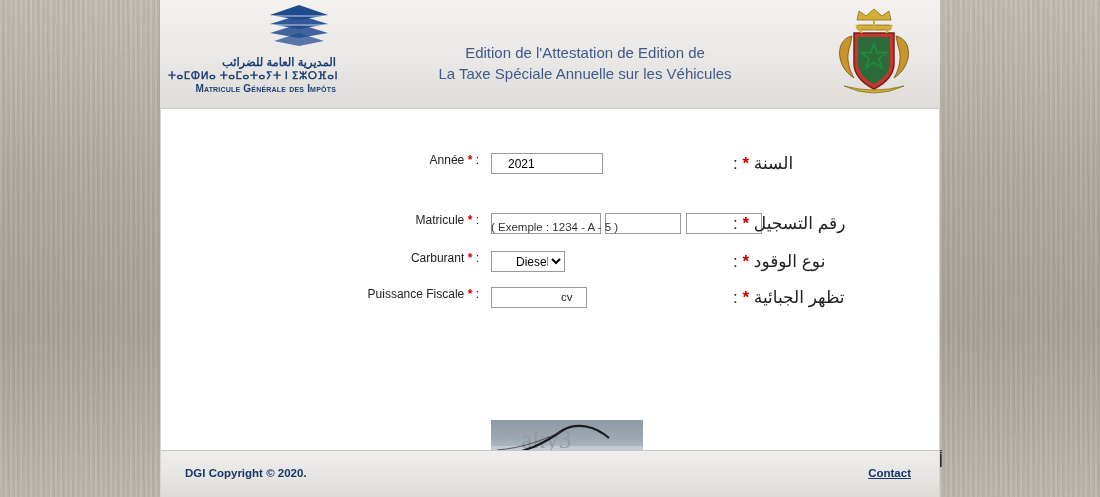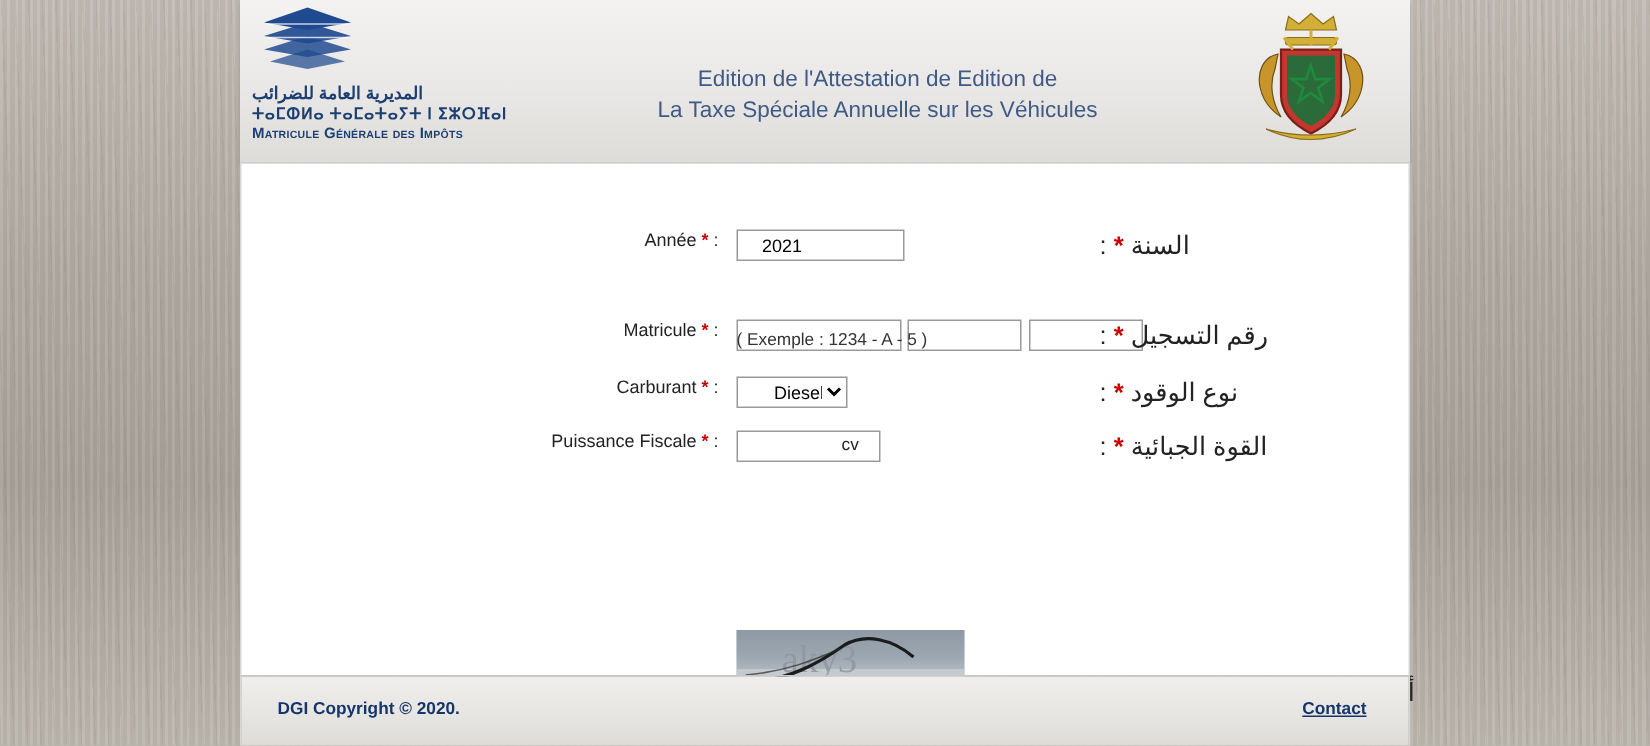--- a/index.html
+++ b/index.html
@@ -51,21 +51,21 @@
     background: linear-gradient(180deg, #f3f2f0 0%, #e9e8e6 55%, #dedcd9 100%);
     border-bottom: 1px solid #cfcdca;
     box-shadow: 0 1px 2px rgba(0,0,0,0.15);
   }
   .logo-block {
     position: absolute;
     left: 8px;
     top: 2px;
     width: 168px;
     height: 104px;
-    text-align: left;
+    text-align: right;
   }
   .logo-mark {
     margin: 2px auto 2px;
     width: 74px;
     height: 46px;
   }
   .logo-ar {
     font-size: 11.5px;
     color: #1d3f73;
     font-weight: bold;
@@ -356,21 +356,21 @@
         <div class="lbl-fr">
           <span>Puissance Fiscale</span>
           <span class="req">*</span>
           <span>:</span>
         </div>
         <div class="fld">
           <input class="txt w-pf" type="text" value="" style="">
         </div>
         <div class="unit" style="top:4px;">cv</div>
         <div class="lbl-ar">
-          <span>القوة الجبائية</span>
+          <span>تظهر الجبائية</span>
           <span class="req">*</span>
           <span>:</span>
         </div>
       </div>
 
       <div class="captcha">
         <svg viewBox="0 0 152 42" width="152" height="42">
           <defs>
             <linearGradient id="cg" x1="0" y1="0" x2="0" y2="1">
               <stop offset="0%" stop-color="#8d99a5"></stop>

